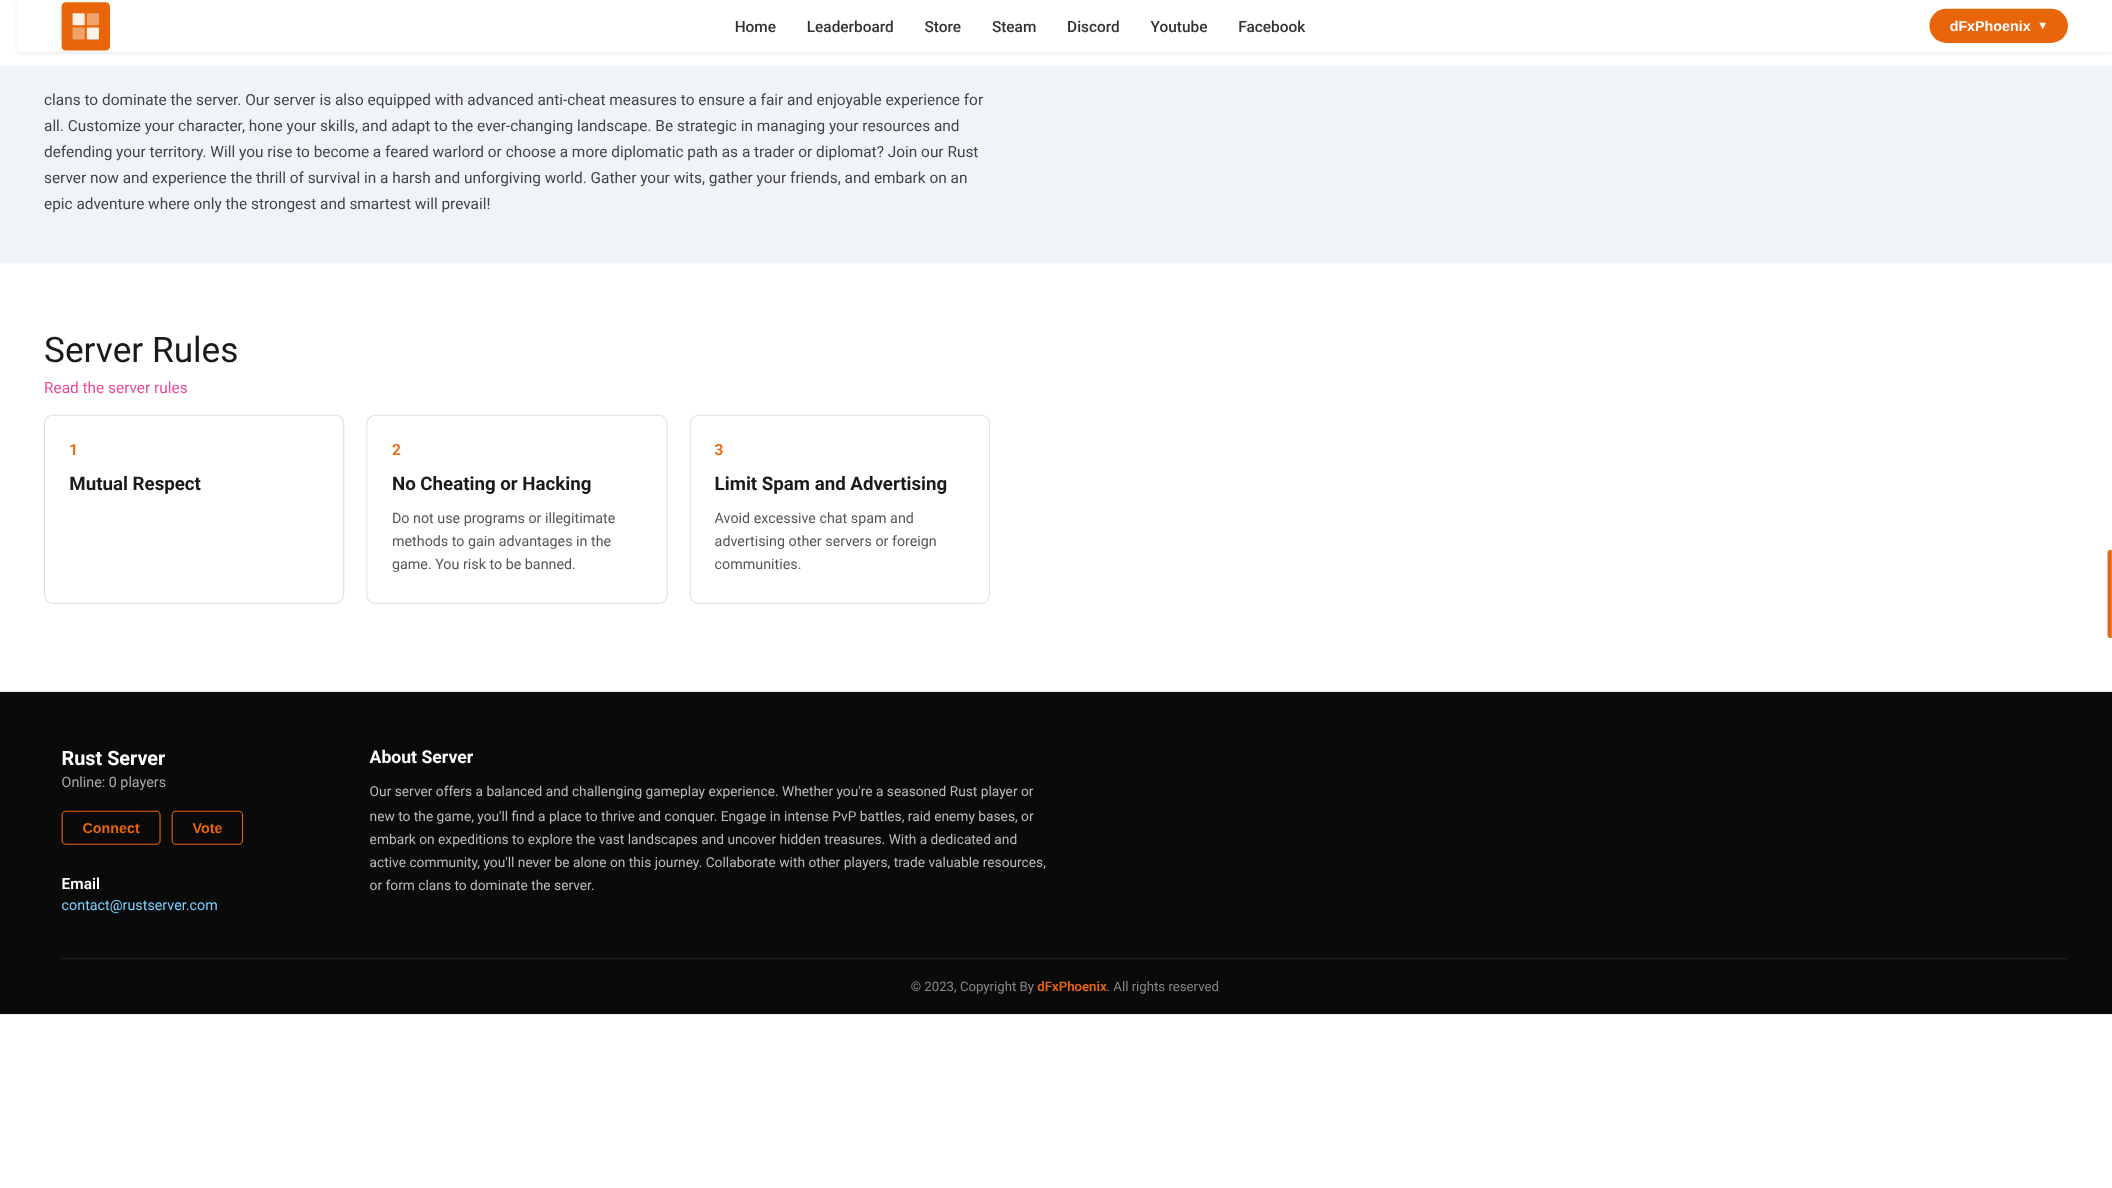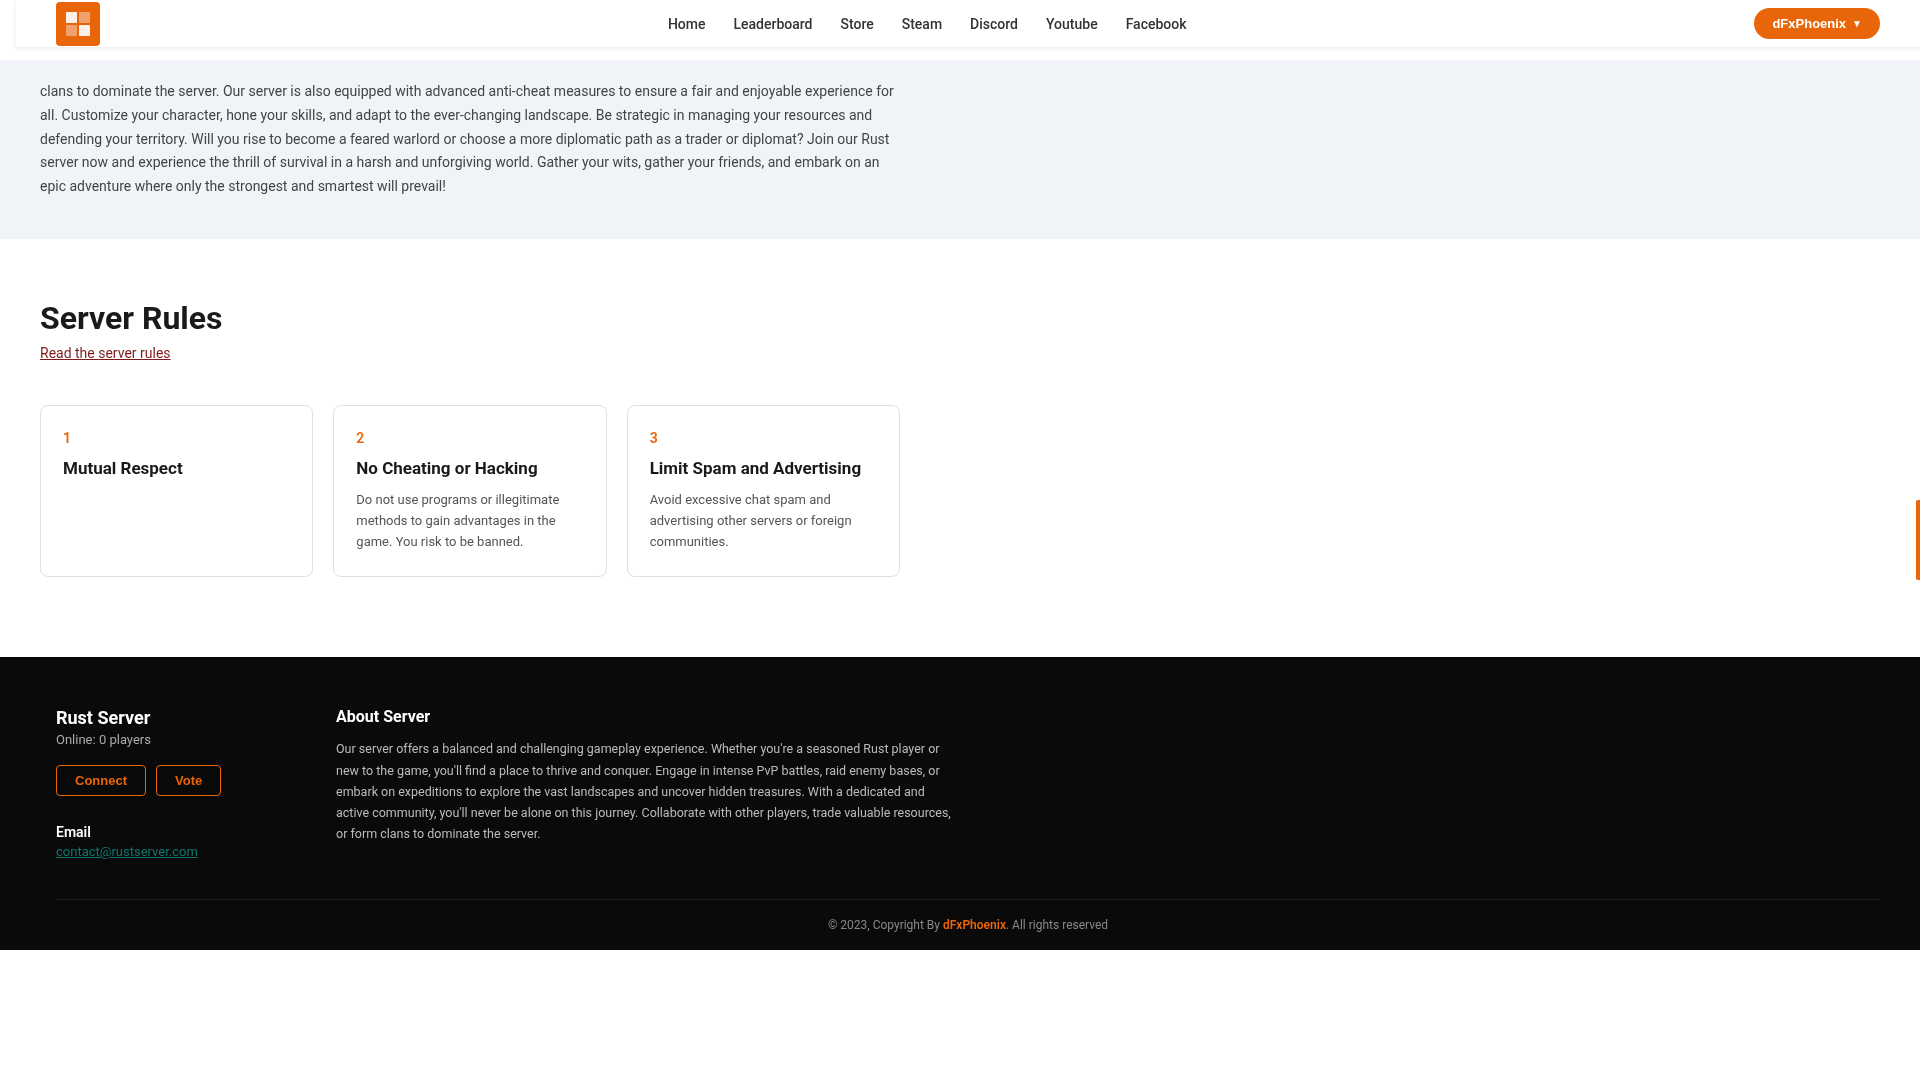--- a/index.html
+++ b/index.html
@@ -89,29 +89,28 @@
       color: #444;
     }
 
     
     .rules-section {
       background: #fff;
       padding: 60px 40px 80px 40px;
     }
     .rules-title {
       font-size: 32px;
-      font-weight: 700;
+      font-weight: 400;
       color: #1a1a1a;
       margin-bottom: 8px;
     }
     .rules-subtitle {
       font-size: 14px;
-      color: #7f1d1d;
-      margin-bottom: 44px;
-      text-decoration: underline;
+      color: #ec4899;
+      margin-bottom: 16px;
     }
     .rules-cards {
       display: flex;
       gap: 20px;
       max-width: 860px;
     }
     .rule-card {
       flex: 1;
       border: 1px solid #e0e0e0;
       border-radius: 8px;
@@ -186,22 +185,21 @@
       font-weight: 600;
       cursor: pointer;
     }
     .footer-email-label {
       font-size: 14px;
       font-weight: 600;
       margin-bottom: 4px;
     }
     .footer-email {
       font-size: 13px;
-      color: #0f766e;
-      text-decoration: underline;
+      color: #7dd3fc;
     }
     .footer-right {
       flex: 1;
     }
     .footer-about-title {
       font-size: 16px;
       font-weight: 700;
       margin-bottom: 12px;
     }
     .footer-about-text {

